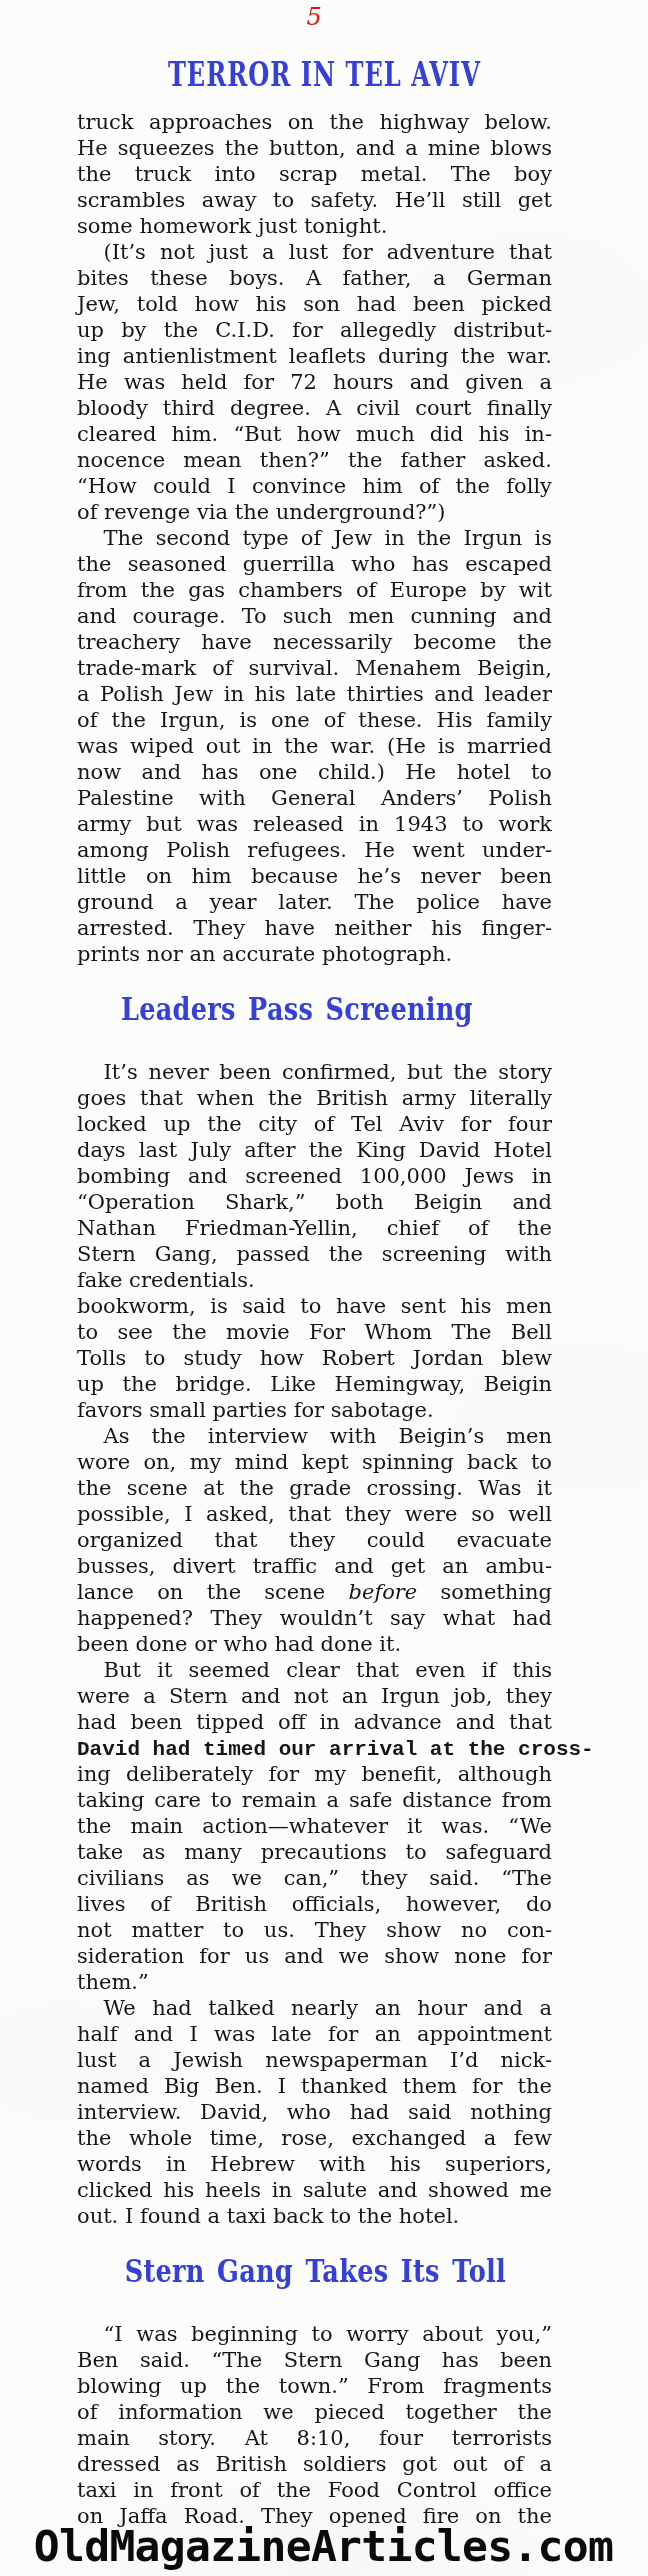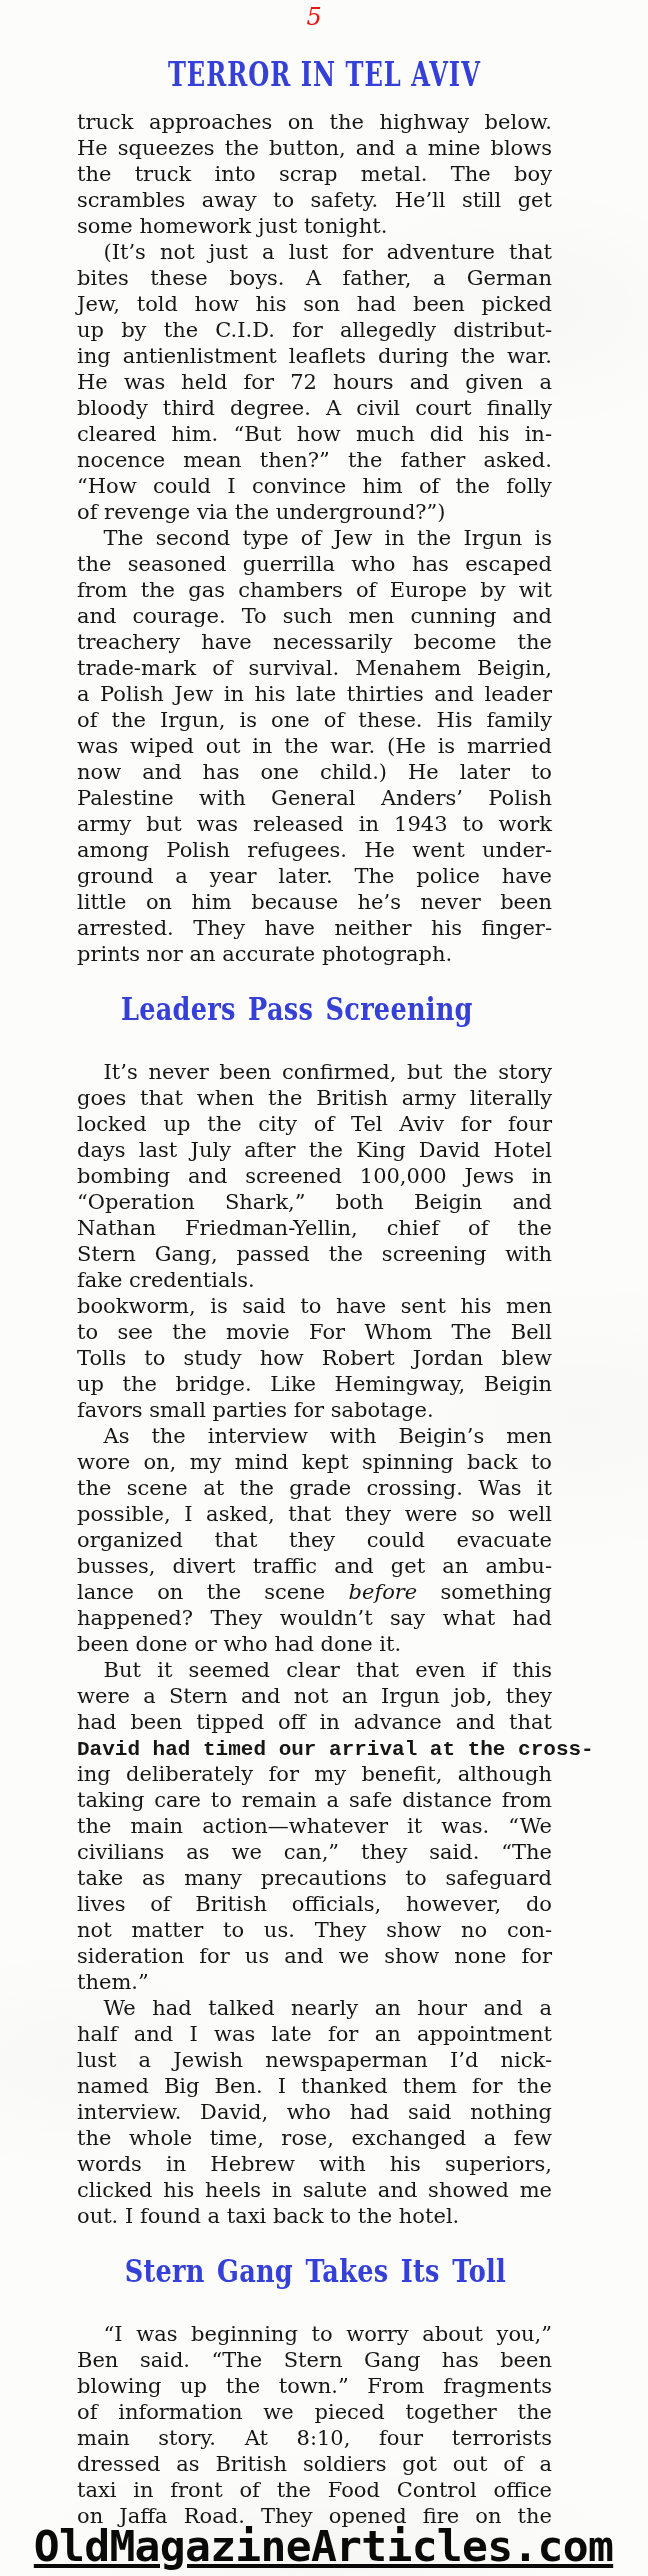--- a/index.html
+++ b/index.html
@@ -75,21 +75,20 @@
     color:var(--blue);
   }
   .watermark{
     position:absolute;
     left:0;right:1px;bottom:2.8px;
     text-align:center;
     font:700 43px/53px "DejaVu Sans Mono", monospace;
     letter-spacing:-0.7px;
     white-space:nowrap;
     color:#0a0a0a;
-    text-decoration:underline;
   }
 </style>
 </head>
 <body>
 
 <div class="page">
   <div class="pagenum">5</div>
 
   <div class="title-wrap">
     <span class="title">TERROR IN TEL AVIV</span>
@@ -119,26 +118,26 @@
       <div class="para">
         <div class="line jline first-indent">The second type of Jew in the Irgun is</div>
         <div class="line jline">the seasoned guerrilla who has escaped</div>
         <div class="line jline">from the gas chambers of Europe by wit</div>
         <div class="line jline">and courage.  To such men cunning and</div>
         <div class="line jline">treachery have necessarily become the</div>
         <div class="line jline">trade-mark of survival. Menahem Beigin,</div>
         <div class="line jline">a Polish Jew in his late thirties and leader</div>
         <div class="line jline">of the Irgun, is one of these.  His family</div>
         <div class="line jline">was wiped out in the war.  (He is married</div>
-        <div class="line jline">now and has one child.)  He later to</div>
+        <div class="line jline">now and has one child.)  He hotel to</div>
         <div class="line jline">Palestine with General Anders’ Polish</div>
         <div class="line jline">army but was released in 1943 to work</div>
         <div class="line jline">among Polish refugees.  He went under-</div>
+        <div class="line jline">little on him because he’s never been</div>
         <div class="line jline">ground a year later.  The police have</div>
-        <div class="line jline">little on him because he’s never been</div>
         <div class="line jline">arrested.  They have neither his finger-</div>
         <div class="line lline">prints nor an accurate photograph.</div>
       </div>
       <div class="subheading"><span>Leaders Pass Screening</span></div>
       <div class="para">
         <div class="line jline first-indent">It’s never been confirmed, but the story</div>
         <div class="line jline">goes that when the British army literally</div>
         <div class="line jline">locked up the city of Tel Aviv for four</div>
         <div class="line jline">days last July after the King David Hotel</div>
         <div class="line jline">bombing and screened 100,000 Jews in</div>
@@ -166,22 +165,22 @@
         <div class="line lline">been done or who had done it.</div>
       </div>
       <div class="para">
         <div class="line jline first-indent">But it seemed clear that even if this</div>
         <div class="line jline">were a Stern and not an Irgun job, they</div>
         <div class="line jline">had been tipped off in advance and that</div>
         <div class="line jline"><strong>David had timed our arrival at the cross-</strong></div>
         <div class="line jline">ing deliberately for my benefit, although</div>
         <div class="line jline">taking care to remain a safe distance from</div>
         <div class="line jline">the main action—whatever it was.  “We</div>
+        <div class="line jline">take as many precautions to safeguard</div>
         <div class="line jline">civilians as we can,” they said.  “The</div>
-        <div class="line jline">take as many precautions to safeguard</div>
         <div class="line jline">lives of British officials, however, do</div>
         <div class="line jline">not matter to us.  They show no con-</div>
         <div class="line jline">sideration for us and we show none for</div>
         <div class="line lline">them.”</div>
       </div>
       <div class="para">
         <div class="line jline first-indent">We had talked nearly an hour and a</div>
         <div class="line jline">half and I was late for an appointment</div>
         <div class="line jline">lust a Jewish newspaperman I’d nick-</div>
         <div class="line jline">named Big Ben.  I thanked them for the</div>

